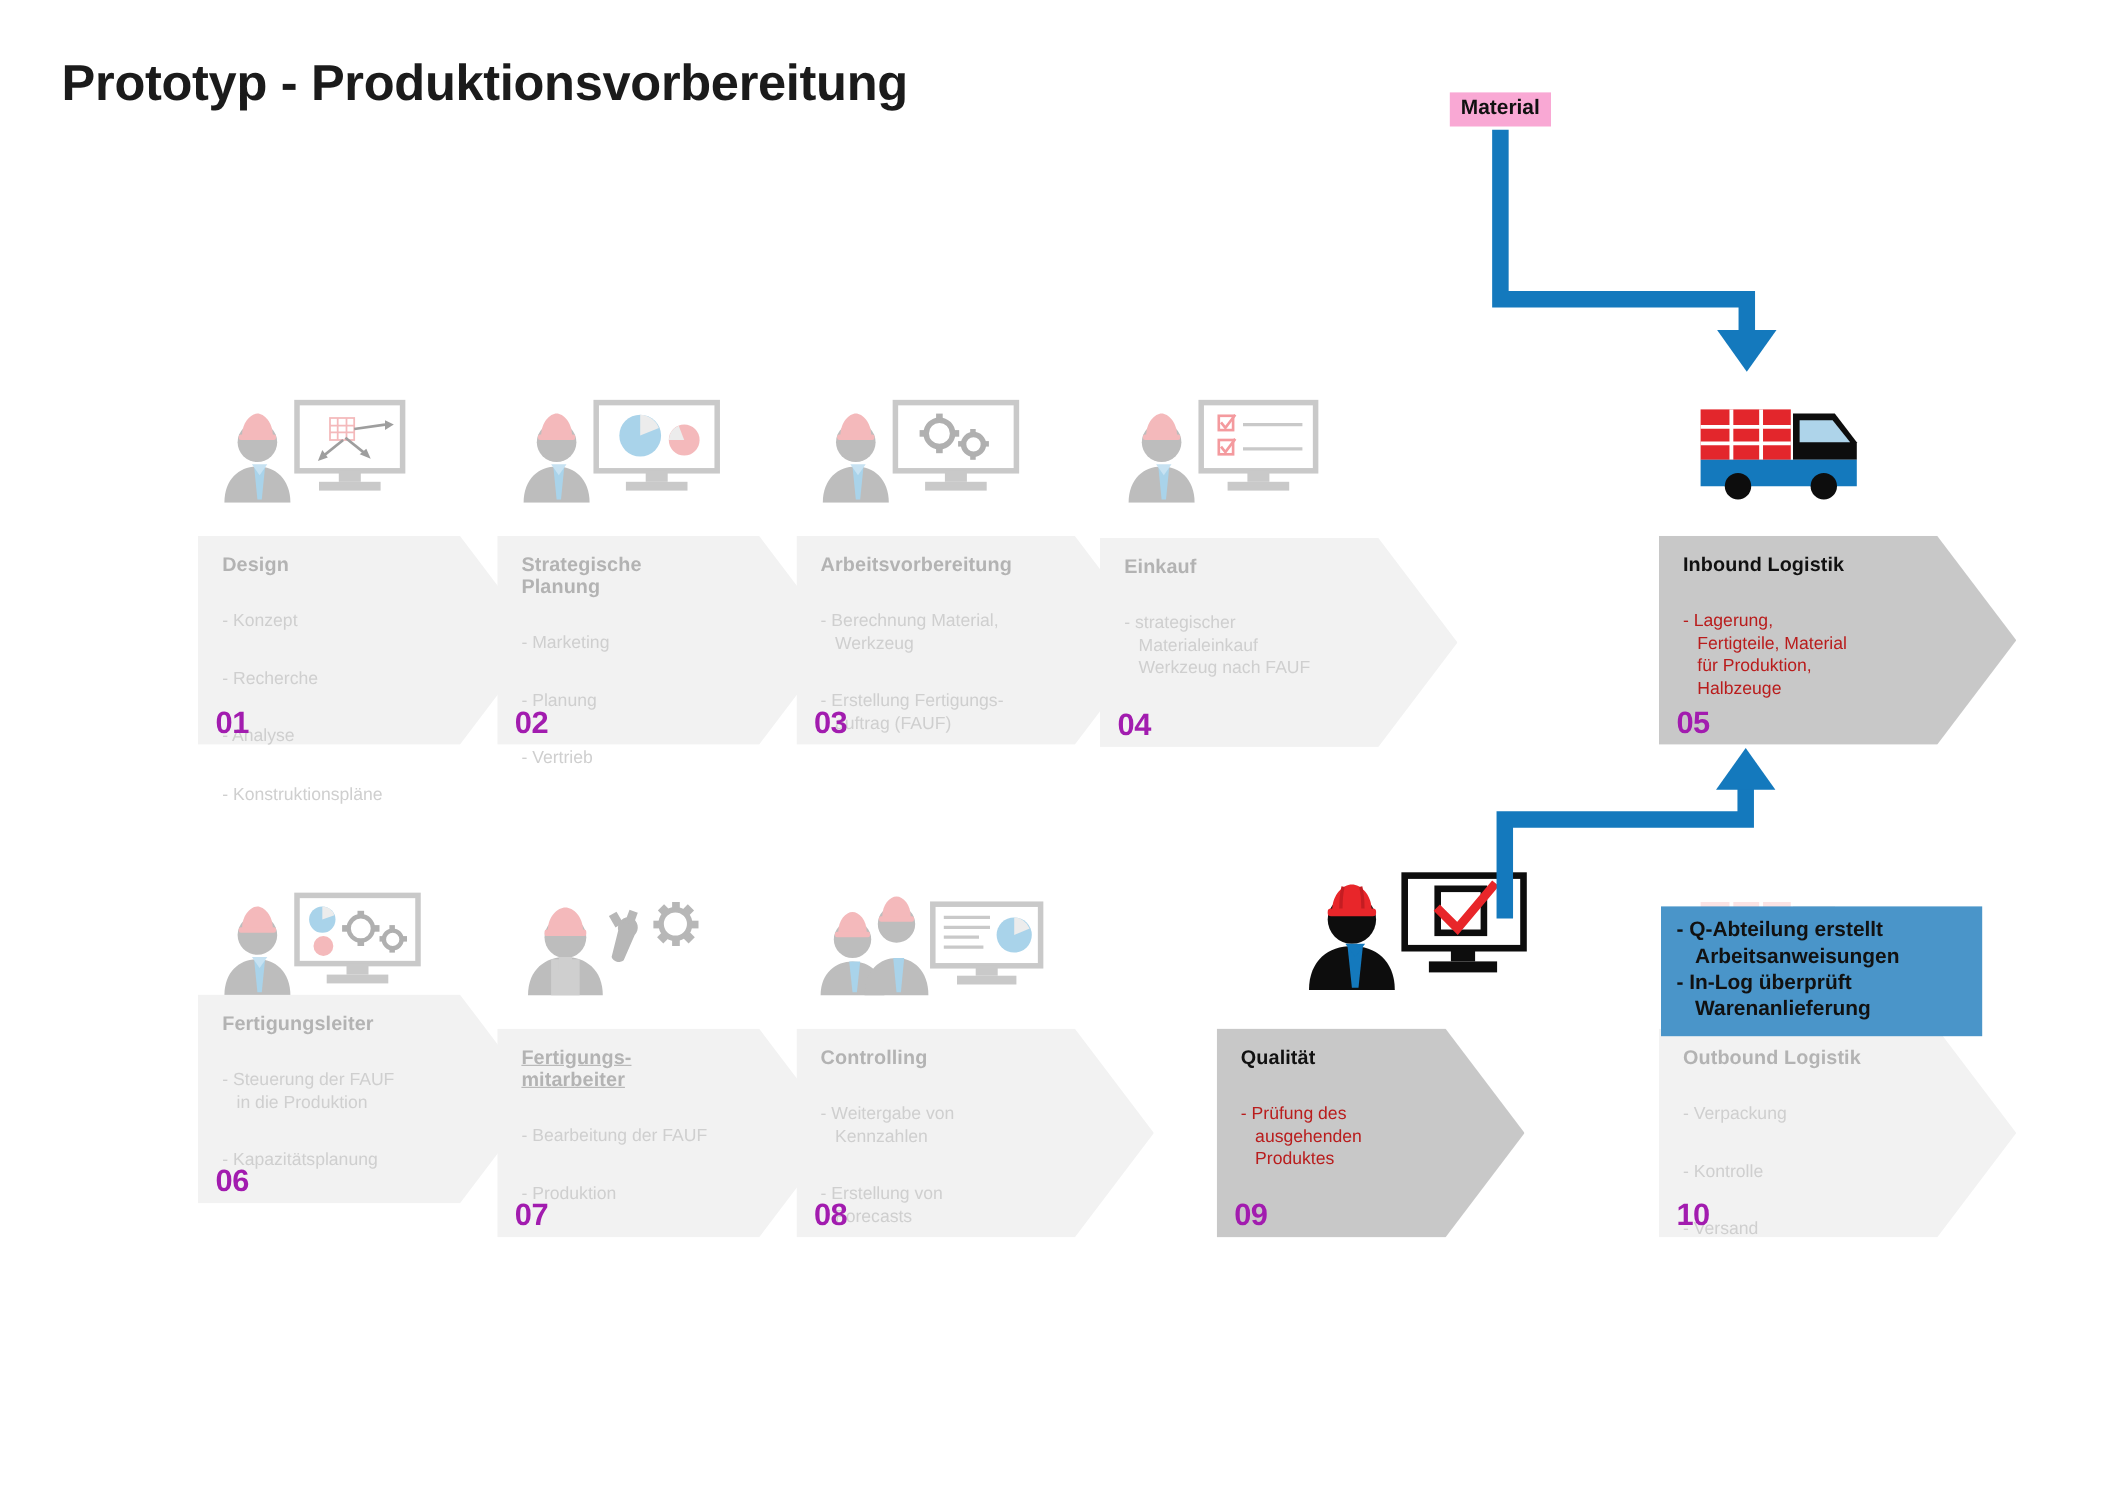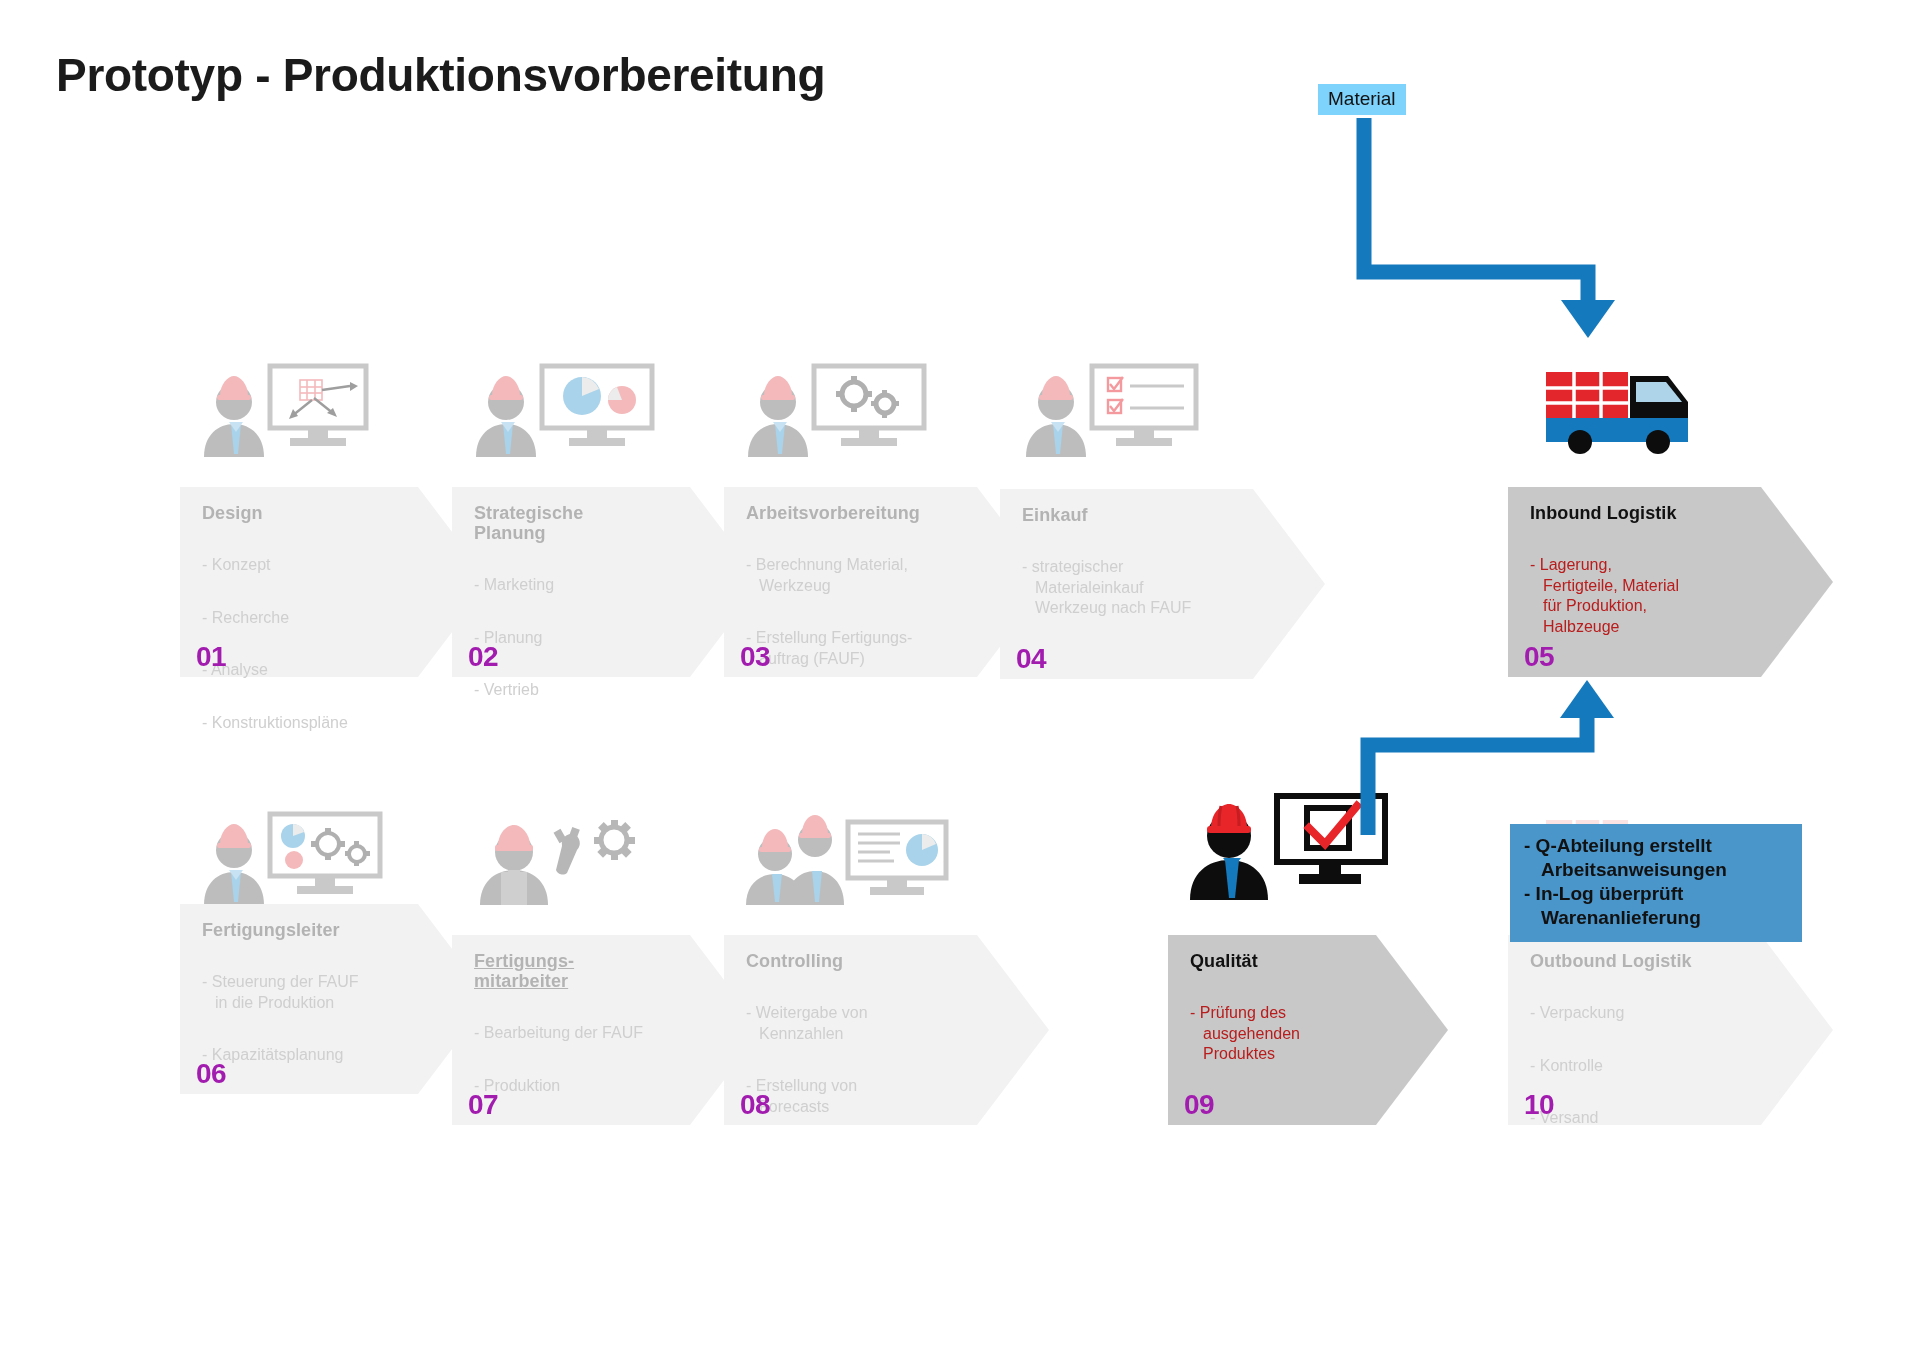--- a/index.html
+++ b/index.html
@@ -44,22 +44,22 @@
     font-size:28px;font-weight:bold;color:#a21caf;line-height:1;
     letter-spacing:-0.5px;
   }
 
   
   .icon-wrap{position:absolute;width:200px;height:95px;}
   .icon-wrap svg{display:block;}
 
   
   .mat-tag{
-    position:absolute;background:#7dd3fc;color:#111;
-    font-size:19px;font-weight:normal;padding:4px 10px 5px 10px;
+    position:absolute;background:#f9a8d4;color:#111;
+    font-size:19px;font-weight:bold;padding:4px 10px 5px 10px;
     white-space:nowrap;
   }
 
   
   .callout{
     position:absolute;background:#4a95c9;
     padding:10px 14px 12px 14px;
   }
   .callout ul{margin:0;padding:0;list-style:none;}
   .callout li{
@@ -433,21 +433,21 @@
       <ul class="s-list">
         <li>- Weitergabe von
    Kennzahlen</li>
         <li>- Erstellung von
    Forecasts</li>
       </ul>
     </div>
     <div class="s-num">08</div>
   </div>
 
-  <div class="step lvl-active" style="left:1168px;top:935px;width:280px;">
+  <div class="step lvl-active" style="left:1106px;top:935px;width:280px;">
     <div class="chev" style="width:280px;clip-path:polygon(0 0,208px 0,280px 95px,208px 190px,0 190px);"></div>
     <div class="body" style="width:215px;">
       <div class="s-title">Qualität</div>
       <ul class="s-list">
         <li>- Prüfung des
    ausgehenden
    Produktes</li>
       </ul>
     </div>
     <div class="s-num">09</div>

